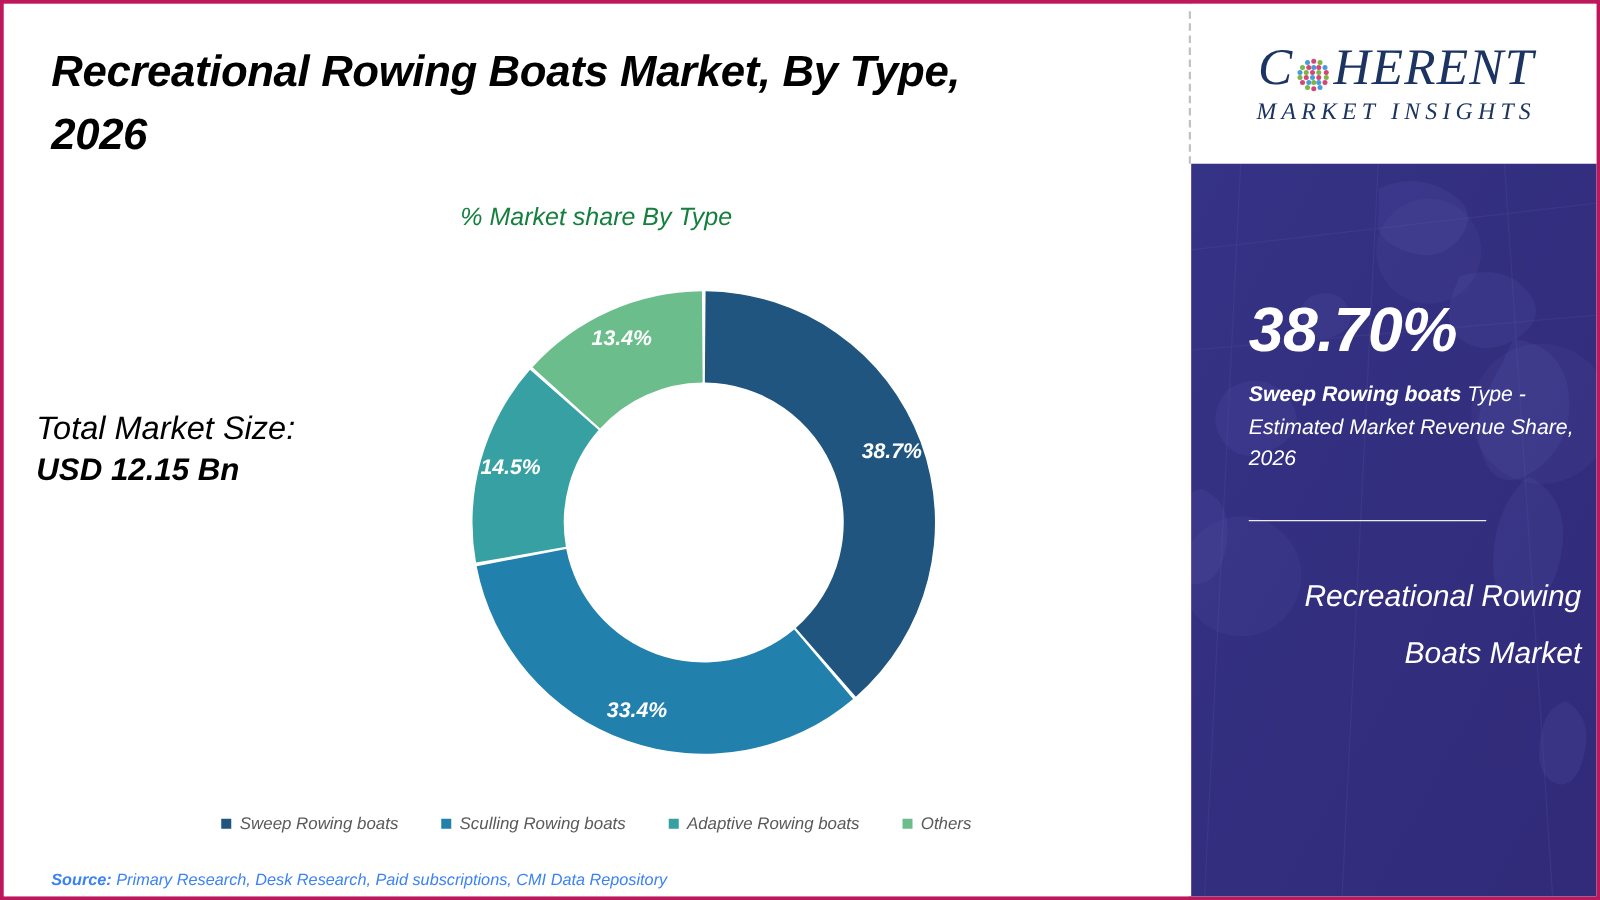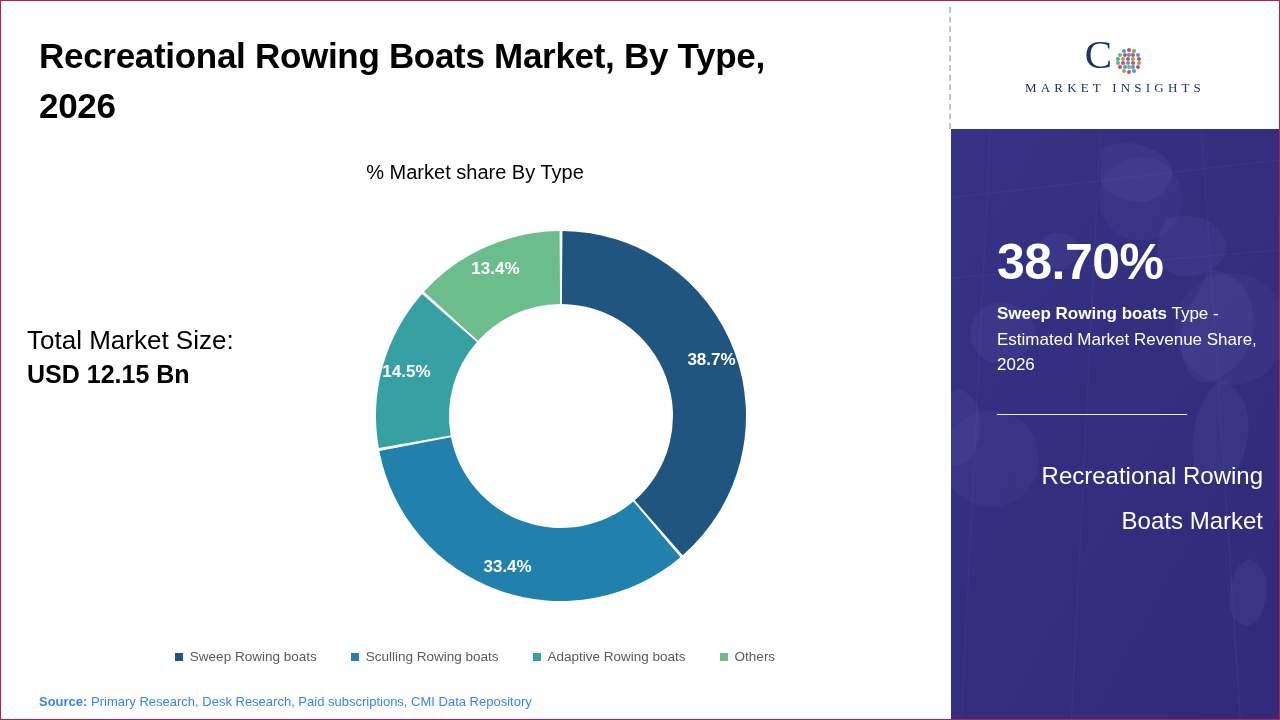--- a/index.html
+++ b/index.html
@@ -10,21 +10,22 @@
   body {
     font-family: "Liberation Sans", sans-serif;
   }
   #page {
     position: relative;
     width: 1280px;
     height: 720px;
     overflow: hidden;
     background: #ffffff;
     box-sizing: border-box;
-    border: 1px solid #be185d;
+    border: 3px solid #be185d;
+    font-style: italic;
   }
 
   
   #main-panel {
     position: absolute;
     left: 0;
     top: 0;
     width: 948px;
     height: 718px;
     background: #ffffff;
@@ -42,21 +43,21 @@
     letter-spacing: -0.3px;
   }
 
   #chart-subtitle {
     position: absolute;
     left: 0;
     top: 160px;
     width: 948px;
     text-align: center;
     font-size: 20px;
-    color: #000000;
+    color: #15803d;
   }
 
   #total-market-block {
     position: absolute;
     left: 26px;
     top: 323px;
     width: 300px;
     color: #000000;
   }
   #total-market-label {
@@ -172,21 +173,21 @@
     width: 30px;
     height: 30px;
     margin: 0 1px;
     position: relative;
     top: 2px;
   }
   #logo-subword {
     margin-top: 5px;
     color: #1c3461;
     font-family: "Liberation Serif", serif;
-    font-size: 13px;
+    font-size: 19px;
     letter-spacing: 4.2px;
   }
 
   #sidebar-panel {
     position: absolute;
     left: 0;
     top: 128px;
     width: 328px;
     height: 590px;
     background: #4c1d95;
@@ -325,20 +326,21 @@
               <circle cx="11" cy="21" r="2.0" fill="#4a9cd6"></circle>
               <circle cx="15" cy="21" r="2.0" fill="#7ab648"></circle>
               <circle cx="19" cy="21" r="2.0" fill="#4a9cd6"></circle>
               <circle cx="24" cy="21" r="2.0" fill="#d6447a"></circle>
               <circle cx="10" cy="25" r="2.0" fill="#7ab648"></circle>
               <circle cx="15" cy="26" r="2.0" fill="#d6447a"></circle>
               <circle cx="20" cy="25" r="2.0" fill="#4a9cd6"></circle>
             </g>
           </svg>
         </span>
+        <span>HERENT</span>
       </div>
       <div id="logo-subword">MARKET INSIGHTS</div>
     </div>
 
     <div id="sidebar-panel">
       <svg id="sidebar-texture" viewBox="0 0 328 590" preserveAspectRatio="none">
         <defs>
           <linearGradient id="panelGrad" x1="0" y1="0" x2="1" y2="1">
             <stop offset="0%" stop-color="#24457a"></stop>
             <stop offset="55%" stop-color="#1f3c6b"></stop>

